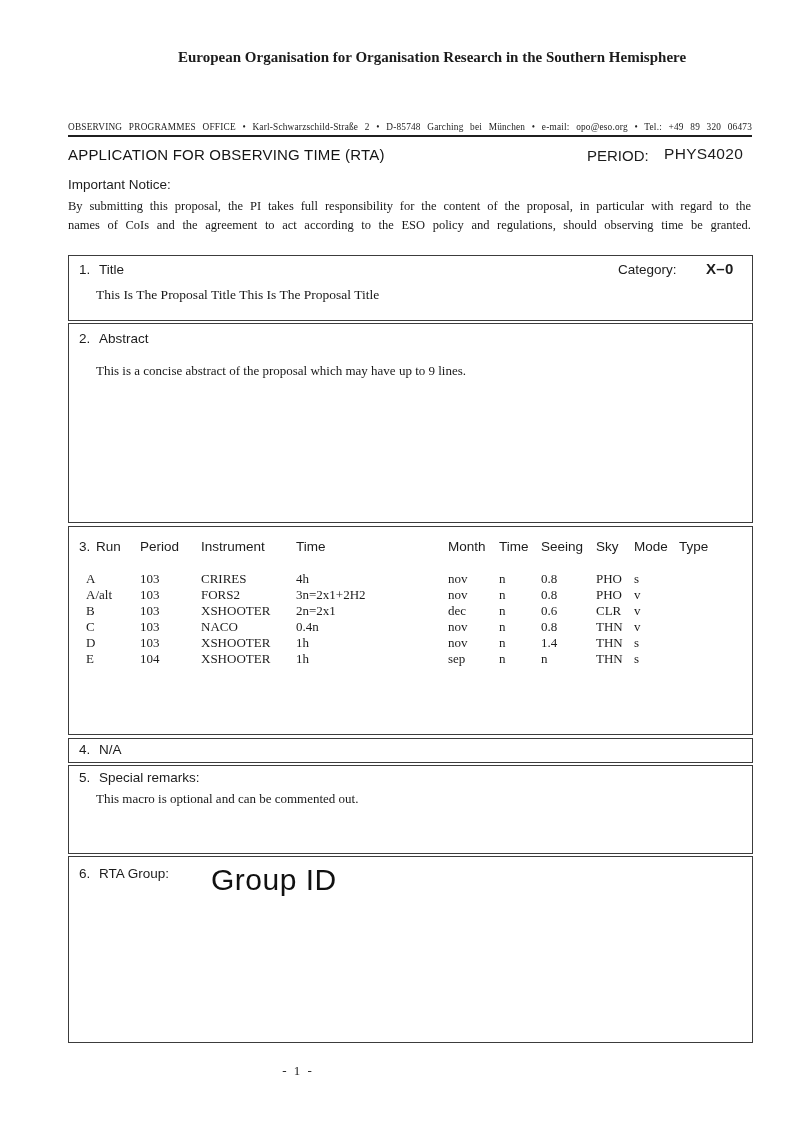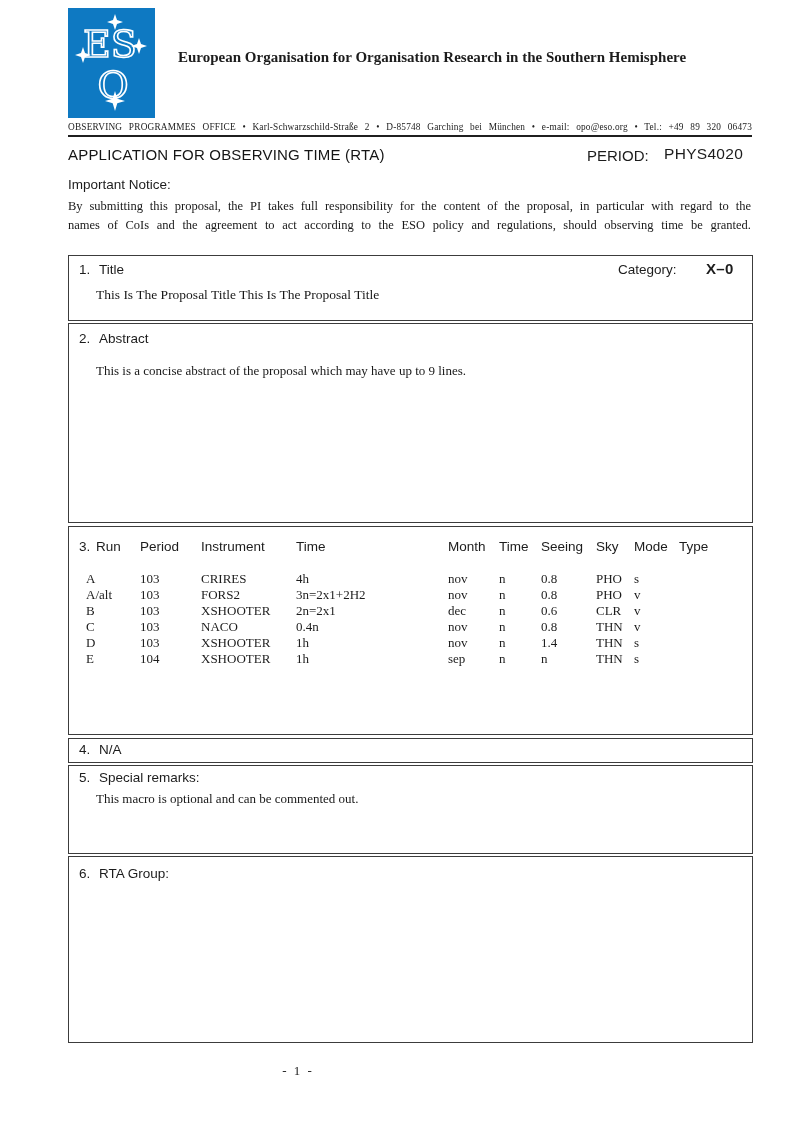--- a/index.html
+++ b/index.html
@@ -49,35 +49,20 @@
   .cell{overflow:hidden;white-space:nowrap;}
 
   .groupid{position:absolute;left:142px;top:6px;font-size:30px;letter-spacing:0.5px;color:#111;}
   .footer{left:68px;top:1063px;width:460px;text-align:center;font-size:13px;letter-spacing:2px;}
 </style>
 </head>
 <body>
 
 <div class="page">
 
-  <div class="abs logo">
-    <svg width="87" height="110" viewBox="0 0 87 110" xmlns="http://www.w3.org/2000/svg">
-      <rect x="0" y="0" width="87" height="110" fill="#0e79c2"></rect>
-      <g stroke="#ffffff" fill="none" stroke-width="1.6" font-family="DejaVu Serif, serif" text-anchor="middle">
-        <text x="42" y="49" font-size="38">ES</text>
-        <text x="45" y="90" font-size="38">O</text>
-      </g>
-      <g fill="#ffffff">
-        <path d="M47 6 L49 12 L55 14 L49 16 L47 22 L45 16 L39 14 L45 12 Z"></path>
-        <path d="M15 39 L17 45 L23 47 L17 49 L15 55 L13 49 L7 47 L13 45 Z"></path>
-        <path d="M71 30 L73 36 L79 38 L73 40 L71 46 L69 40 L63 38 L69 36 Z"></path>
-        <path d="M47 83 L49.3 90.7 L57 93 L49.3 95.3 L47 103 L44.7 95.3 L37 93 L44.7 90.7 Z"></path>
-      </g>
-    </svg>
-  </div>
 
   <div class="abs orgname serif">European Organisation for Organisation Research in the Southern Hemisphere</div>
   <div class="abs office serif">OBSERVING PROGRAMMES OFFICE • Karl-Schwarzschild-Straße 2 • D-85748 Garching bei München • e-mail: opo@eso.org • Tel.: +49 89 320 06473</div>
   <div class="abs hrule"></div>
 
   <div class="abs apptitle sans">APPLICATION FOR OBSERVING TIME (RTA)</div>
   <div class="abs period-label sans">PERIOD:</div>
   <div class="abs period-value sans">PHYS4020</div>
 
   <div class="abs notice-label sans">Important Notice:</div>
@@ -197,17 +182,18 @@
 
   <div class="abs box box5">
     <span class="sec-num sans" style="top:4px;">5.</span>
     <span class="sec-label sans" style="top:4px;">Special remarks:</span>
     <div class="body-text serif" style="top:25px;font-size:13px;">This macro is optional and can be commented out.</div>
   </div>
 
   <div class="abs box box6">
     <span class="sec-num sans" style="top:9px;">6.</span>
     <span class="sec-label sans" style="top:9px;">RTA Group:</span>
+    <div class="groupid sans">Group ID</div>
   </div>
 
   <div class="abs footer serif">- 1 -</div>
 
 </div>
 
 </body></html>

